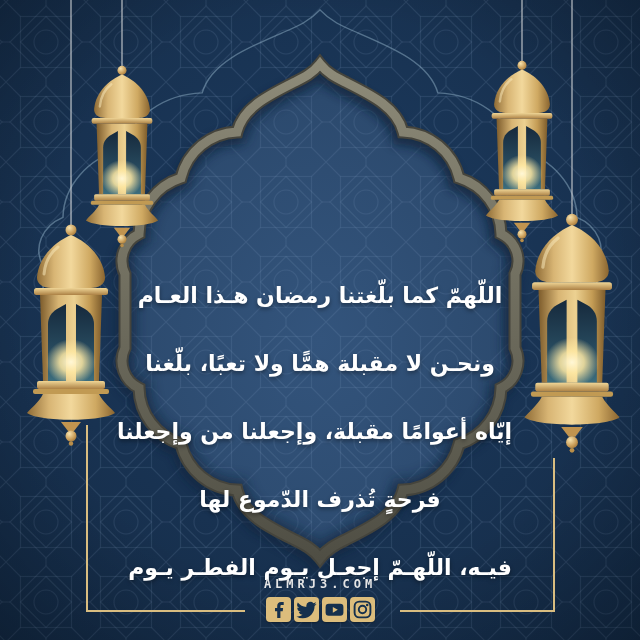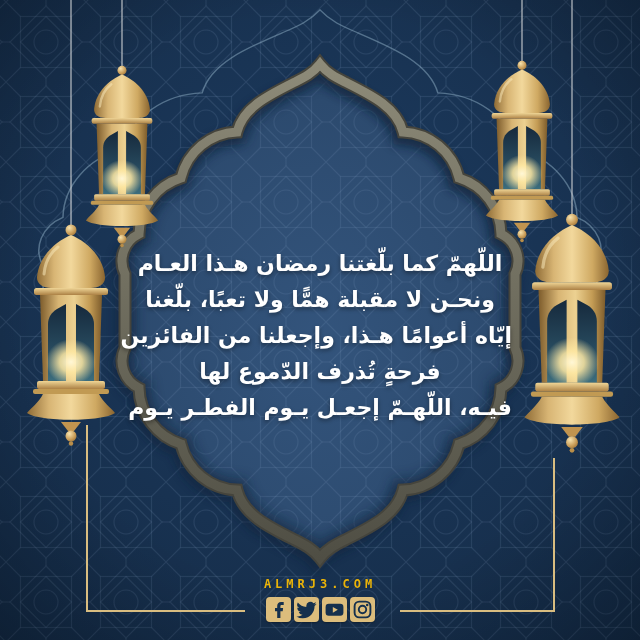--- a/index.html
+++ b/index.html
@@ -7,24 +7,24 @@
     position:relative;width:640px;height:640px;overflow:hidden;
     background:#172e4a;font-family:"DejaVu Sans",sans-serif;
   }
   .art{position:absolute;left:0;top:0;width:640px;height:640px;display:block;}
   .prayer{
     position:absolute;left:128px;top:246px;width:384px;
     direction:rtl;text-align:center;color:#ffffff;
     font-weight:bold;font-size:22px;line-height:36px;
     text-shadow:0 2px 4px rgba(0,0,0,.40);
   }
-  .prayer .line{white-space:nowrap;}
+  .prayer .line{white-space:nowrap;margin-top:32px;}
   .watermark{
     position:absolute;left:0;right:0;top:577px;text-align:center;
-    color:#eab308;font-family:"DejaVu Sans Mono",monospace;
+    color:#e5e5e5;font-family:"DejaVu Sans Mono",monospace;
     font-weight:bold;font-size:12px;letter-spacing:4px;
   }
   .socials{
     position:absolute;left:0;right:0;top:597px;
     display:flex;justify-content:center;gap:3px;
   }
   .social{
     width:25px;height:25px;border-radius:4px;background:#dcbd7c;
     display:flex;align-items:center;justify-content:center;
     box-shadow:0 1px 2px rgba(0,0,0,.35);
@@ -175,21 +175,21 @@
         <use href="#lanternSym"></use>
       </g>
     <g transform="translate(518,210) scale(1.08)">
         <use href="#lanternSym"></use>
       </g>
   </svg>
 
   <div class="prayer">
     <div class="line">اللّهمّ كما بلّغتنا رمضان هـذا العـام</div>
     <div class="line">ونحـن لا مقبلة همًّا ولا تعبًا، بلّغنا</div>
-    <div class="line">إيّاه أعوامًا هـذا، وإجعلنا من الفائزين</div>
+    <div class="line">إيّاه أعوامًا مقبلة، وإجعلنا من وإجعلنا</div>
     <div class="line">فرحةٍ تُذرف الدّموع لها</div>
     <div class="line">فيـه، اللّهـمّ إجعـل يـوم الفطـر يـوم</div>
   </div>
 
   <div class="watermark">ALMRJ3.COM</div>
 
   <div class="socials">
     <span class="social">
       <svg width="25" height="25" viewBox="0 0 25 25">
         <path fill="#15304d" d="M15.6 8.1h2.1V5h-2.6c-2.7 0-3.9 1.9-3.9 4v2.1H9v3.1h2.2V21h3.2v-6.8h2.3l.4-3.1h-2.7V9.2c0-.7.5-1.1 1.2-1.1z"></path>

